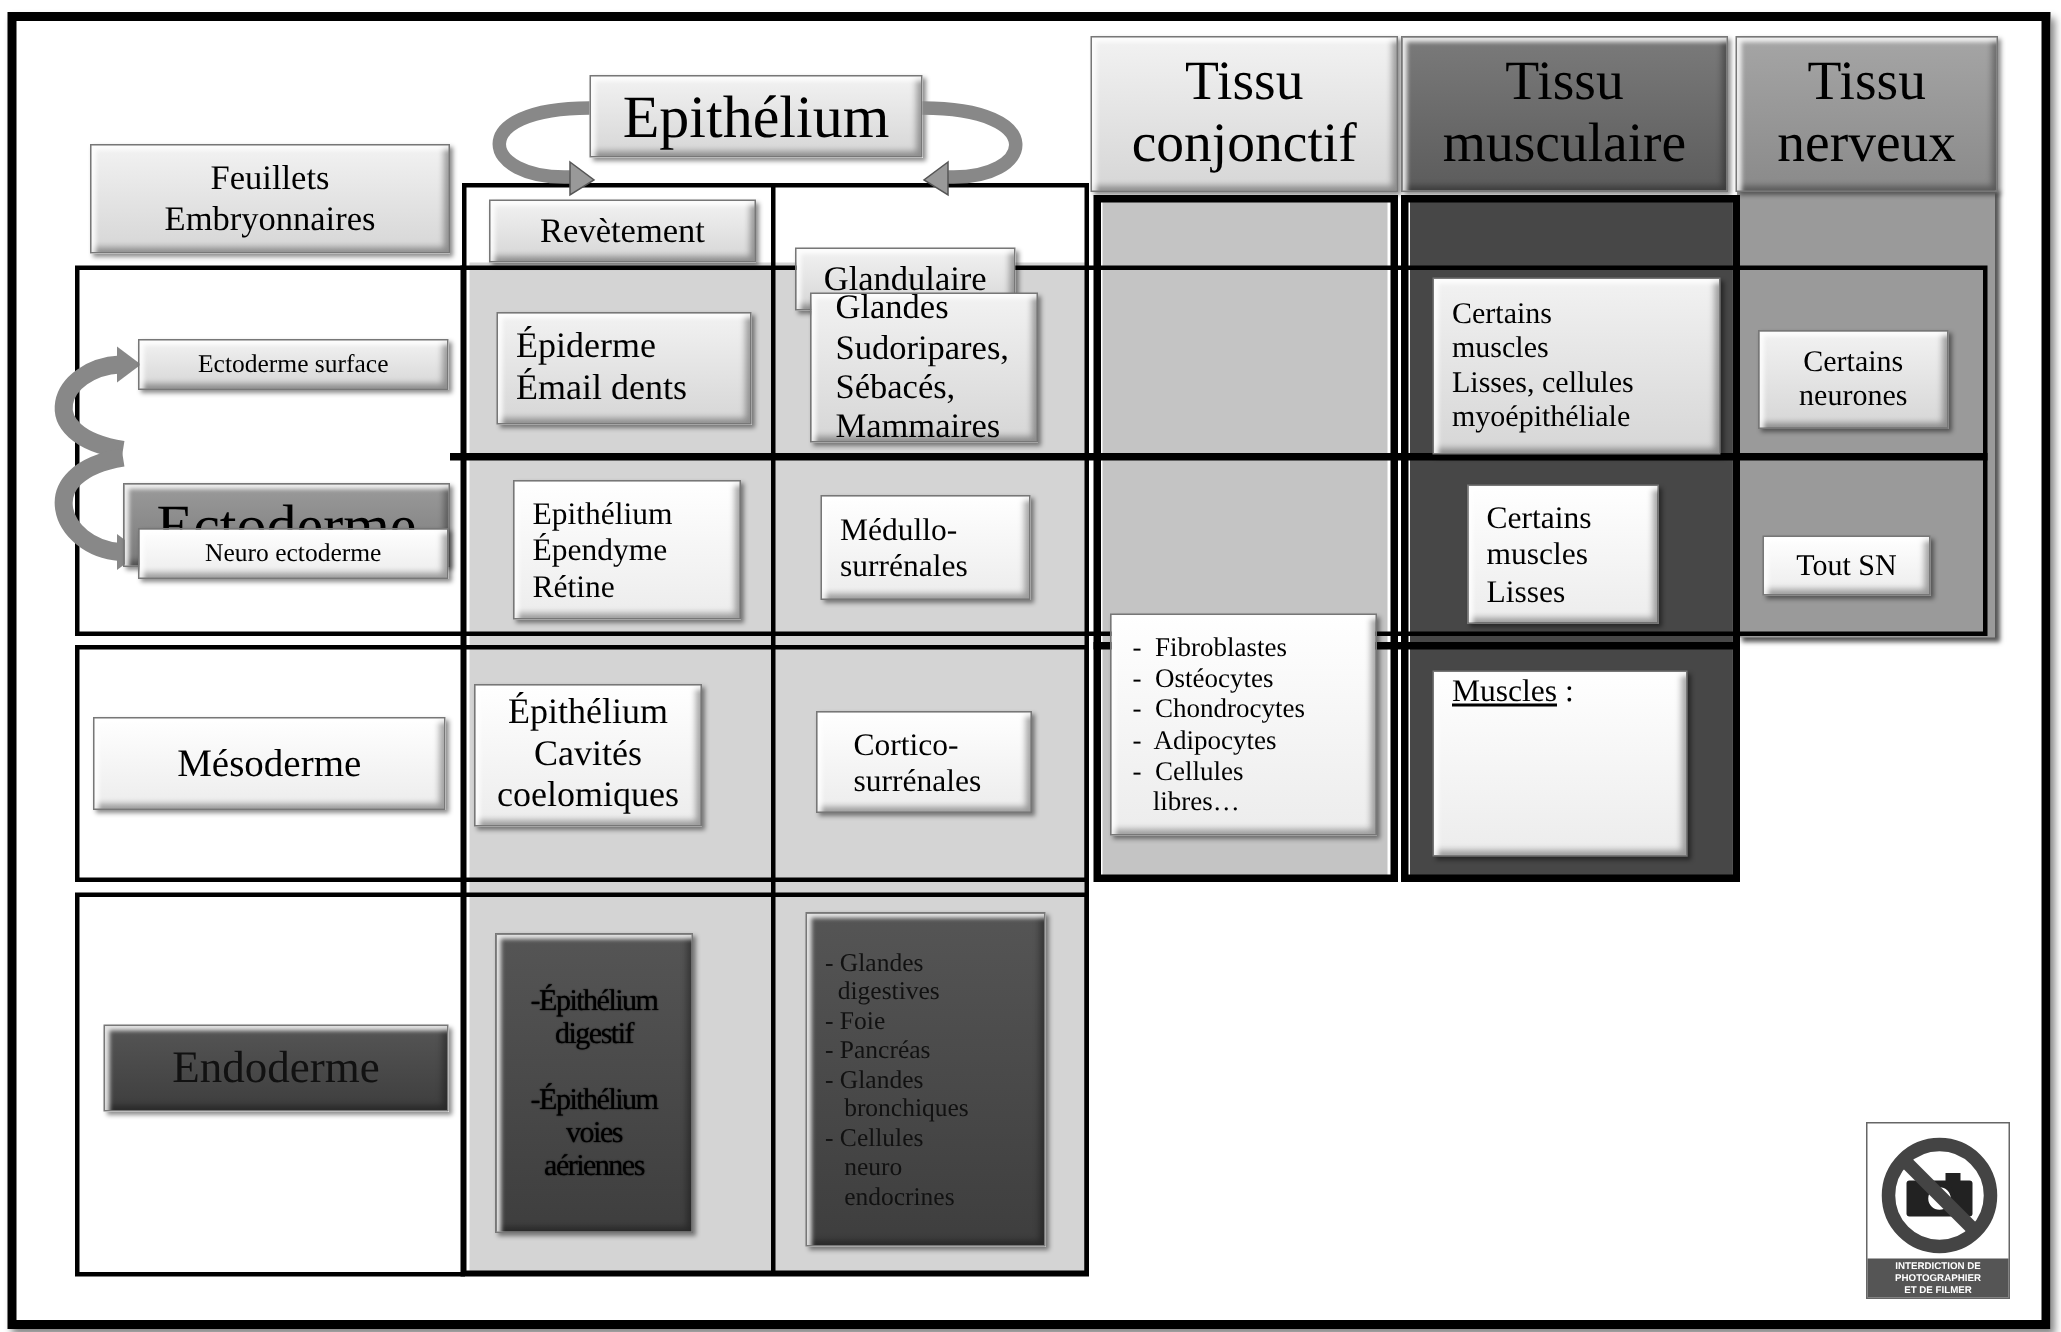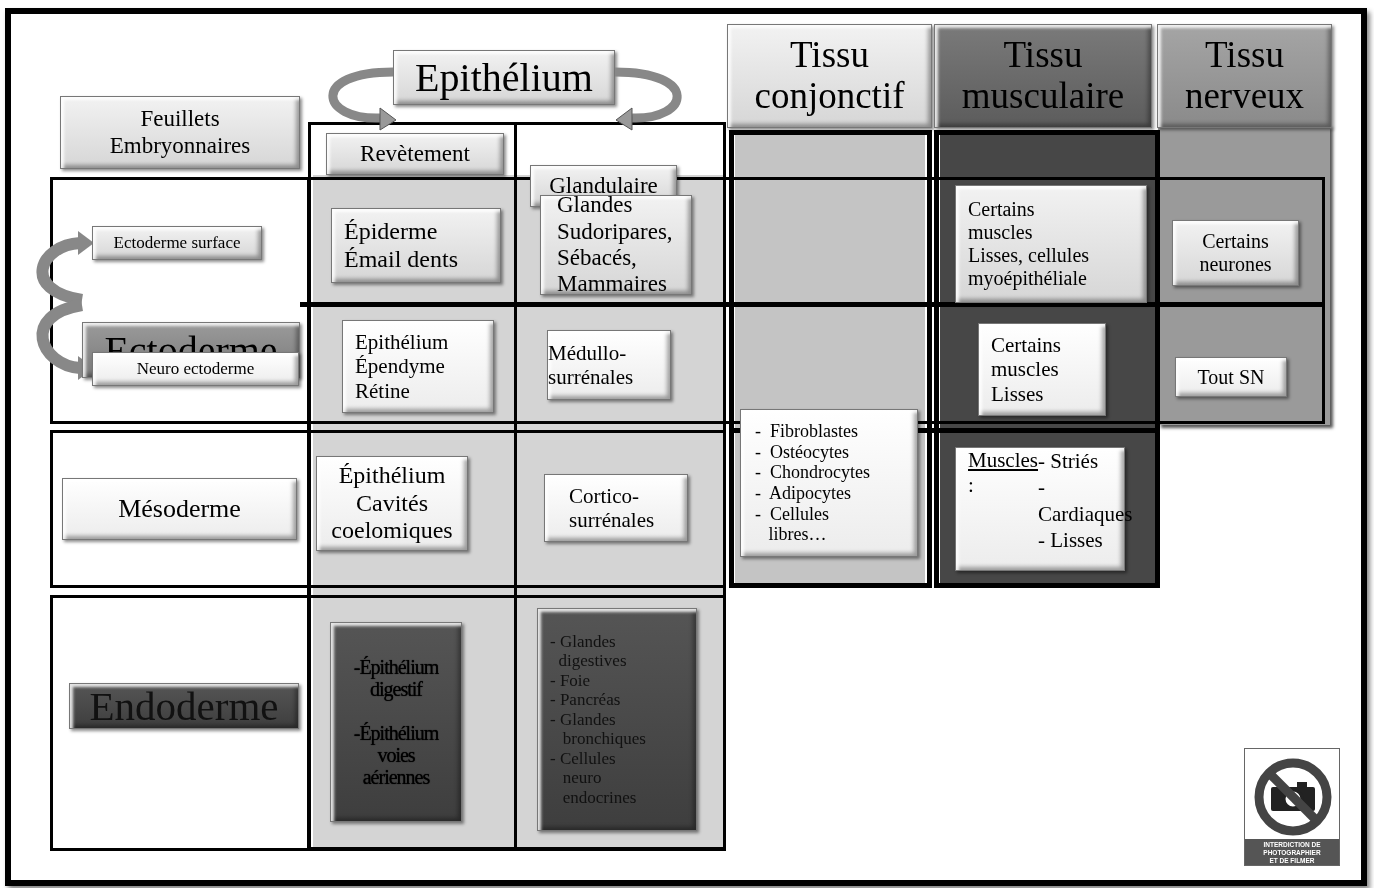--- a/index.html
+++ b/index.html
@@ -58,67 +58,64 @@
   <path d="M615,72 C700,72 690,120 632,118" fill="none" stroke="#888" stroke-width="9"></path>
   <polygon points="632,108 616,120 632,130" fill="#999" stroke="#555"></polygon>
 </svg>
 
 <svg style="left:0;top:0;width:1px;height:1px;">
   <path d="M82,300 C20,290 40,245 80,243" fill="none" stroke="#888" stroke-width="12"></path>
   <polygon points="78,231 94,243 78,255" fill="#888"></polygon>
   <path d="M82,305 C20,315 40,365 80,368" fill="none" stroke="#888" stroke-width="12"></path>
   <polygon points="78,356 94,368 78,380" fill="#888"></polygon>
 </svg>
-<div class="abs bevel lg" style="left:92px;top:226px;width:170px;height:34px;font-size:17px;">Ectoderme surface</div>
+<div class="abs bevel lg" style="left:92px;top:226px;width:207px;height:34px;font-size:17px;">Ectoderme surface</div>
 <div class="abs bevel mg big" style="left:82px;top:275px;width:218px;height:56px;font-size:40px;margin-top:47px;">Ectoderme</div>
 <div class="abs bevel wh" style="left:92px;top:352px;width:207px;height:34px;font-size:17px;">Neuro ectoderme</div>
 
 <div class="abs bevel lg txt left" style="left:331px;top:208px;width:170px;height:75px;font-size:24px;padding-left:12px;">Épiderme
 Émail dents</div>
 <div class="abs bevel lg txt left" style="left:540px;top:195px;width:152px;height:100px;font-size:23px;padding-left:16px;">Glandes
 Sudoripares,
 Sébacés,
 Mammaires</div>
 <div class="abs bevel lg txt left" style="left:955px;top:185px;width:192px;height:118px;font-size:20px;padding-left:12px;">Certains
 muscles
 Lisses, cellules
 myoépithéliale</div>
 <div class="abs bevel lg txt" style="left:1172px;top:220px;width:127px;height:66px;font-size:20px;">Certains
 neurones</div>
 
 <div class="abs bevel wh txt left" style="left:342px;top:320px;width:152px;height:93px;font-size:21px;padding-left:12px;">Epithélium
 Épendyme
 Rétine</div>
-<div class="abs bevel wh txt left" style="left:547px;top:330px;width:124px;height:70px;font-size:21px;">Médullo-
+<div class="abs bevel wh txt left" style="left:547px;top:330px;width:140px;height:70px;font-size:21px;padding-left:12px;">Médullo-
 surrénales</div>
 <div class="abs bevel wh txt left" style="left:978px;top:323px;width:128px;height:93px;font-size:21px;padding-left:12px;">Certains
 muscles
 Lisses</div>
 <div class="abs bevel wh" style="left:1175px;top:357px;width:112px;height:40px;font-size:20px;">Tout SN</div>
 
 <div class="abs bevel wh big" style="left:62px;top:478px;width:235px;height:62px;font-size:26px;">Mésoderme</div>
 <div class="abs bevel wh txt" style="left:316px;top:456px;width:152px;height:95px;font-size:24px;">Épithélium
 Cavités
 coelomiques</div>
 <div class="abs bevel wh txt left" style="left:544px;top:474px;width:144px;height:68px;font-size:21px;padding-left:24px;">Cortico-
 surrénales</div>
 <div class="abs bevel wh txt left" style="left:740px;top:409px;width:178px;height:148px;font-size:18px;padding-left:14px;white-space:pre;">-  Fibroblastes
 -  Ostéocytes
 -  Chondrocytes
 -  Adipocytes
 -  Cellules
    libres…</div>
-<div class="abs bevel wh left" style="left:955px;top:447px;width:170px;height:124px;font-size:21px;padding-left:12px;flex-direction:row;align-items:flex-start;">
+<div class="abs bevel wh left" style="left:955px;top:447px;width:170px;height:124px;font-size:21px;padding-left:12px;flex-direction:column;align-items:flex-start;">
   <div><span style="text-decoration:underline;">Muscles</span><span> :</span></div>
-  <div class="txt" style="text-align:left;line-height:1.25;">- Striés
-- Cardiaques
-- Lisses</div>
 </div>
 
-<div class="abs bevel dg big" style="left:69px;top:683px;width:230px;height:46px;font-size:41px;color:#111;">Endoderme</div>
+<div class="abs bevel dg big" style="left:69px;top:683px;width:230px;height:58px;font-size:30px;color:#111;">Endoderme</div>
 <div class="abs bevel dg txt" style="left:330px;top:622px;width:132px;height:200px;font-size:20px;color:#000;letter-spacing:-1px;line-height:1.1;text-shadow:0 0 1px #000;">-Épithélium
  digestif
 
 -Épithélium
 voies
 aériennes</div>
 <div class="abs bevel dg txt left" style="left:537px;top:608px;width:160px;height:223px;font-size:17px;padding-left:12px;white-space:pre;color:#111;">- Glandes
   digestives
 - Foie
 - Pancréas

